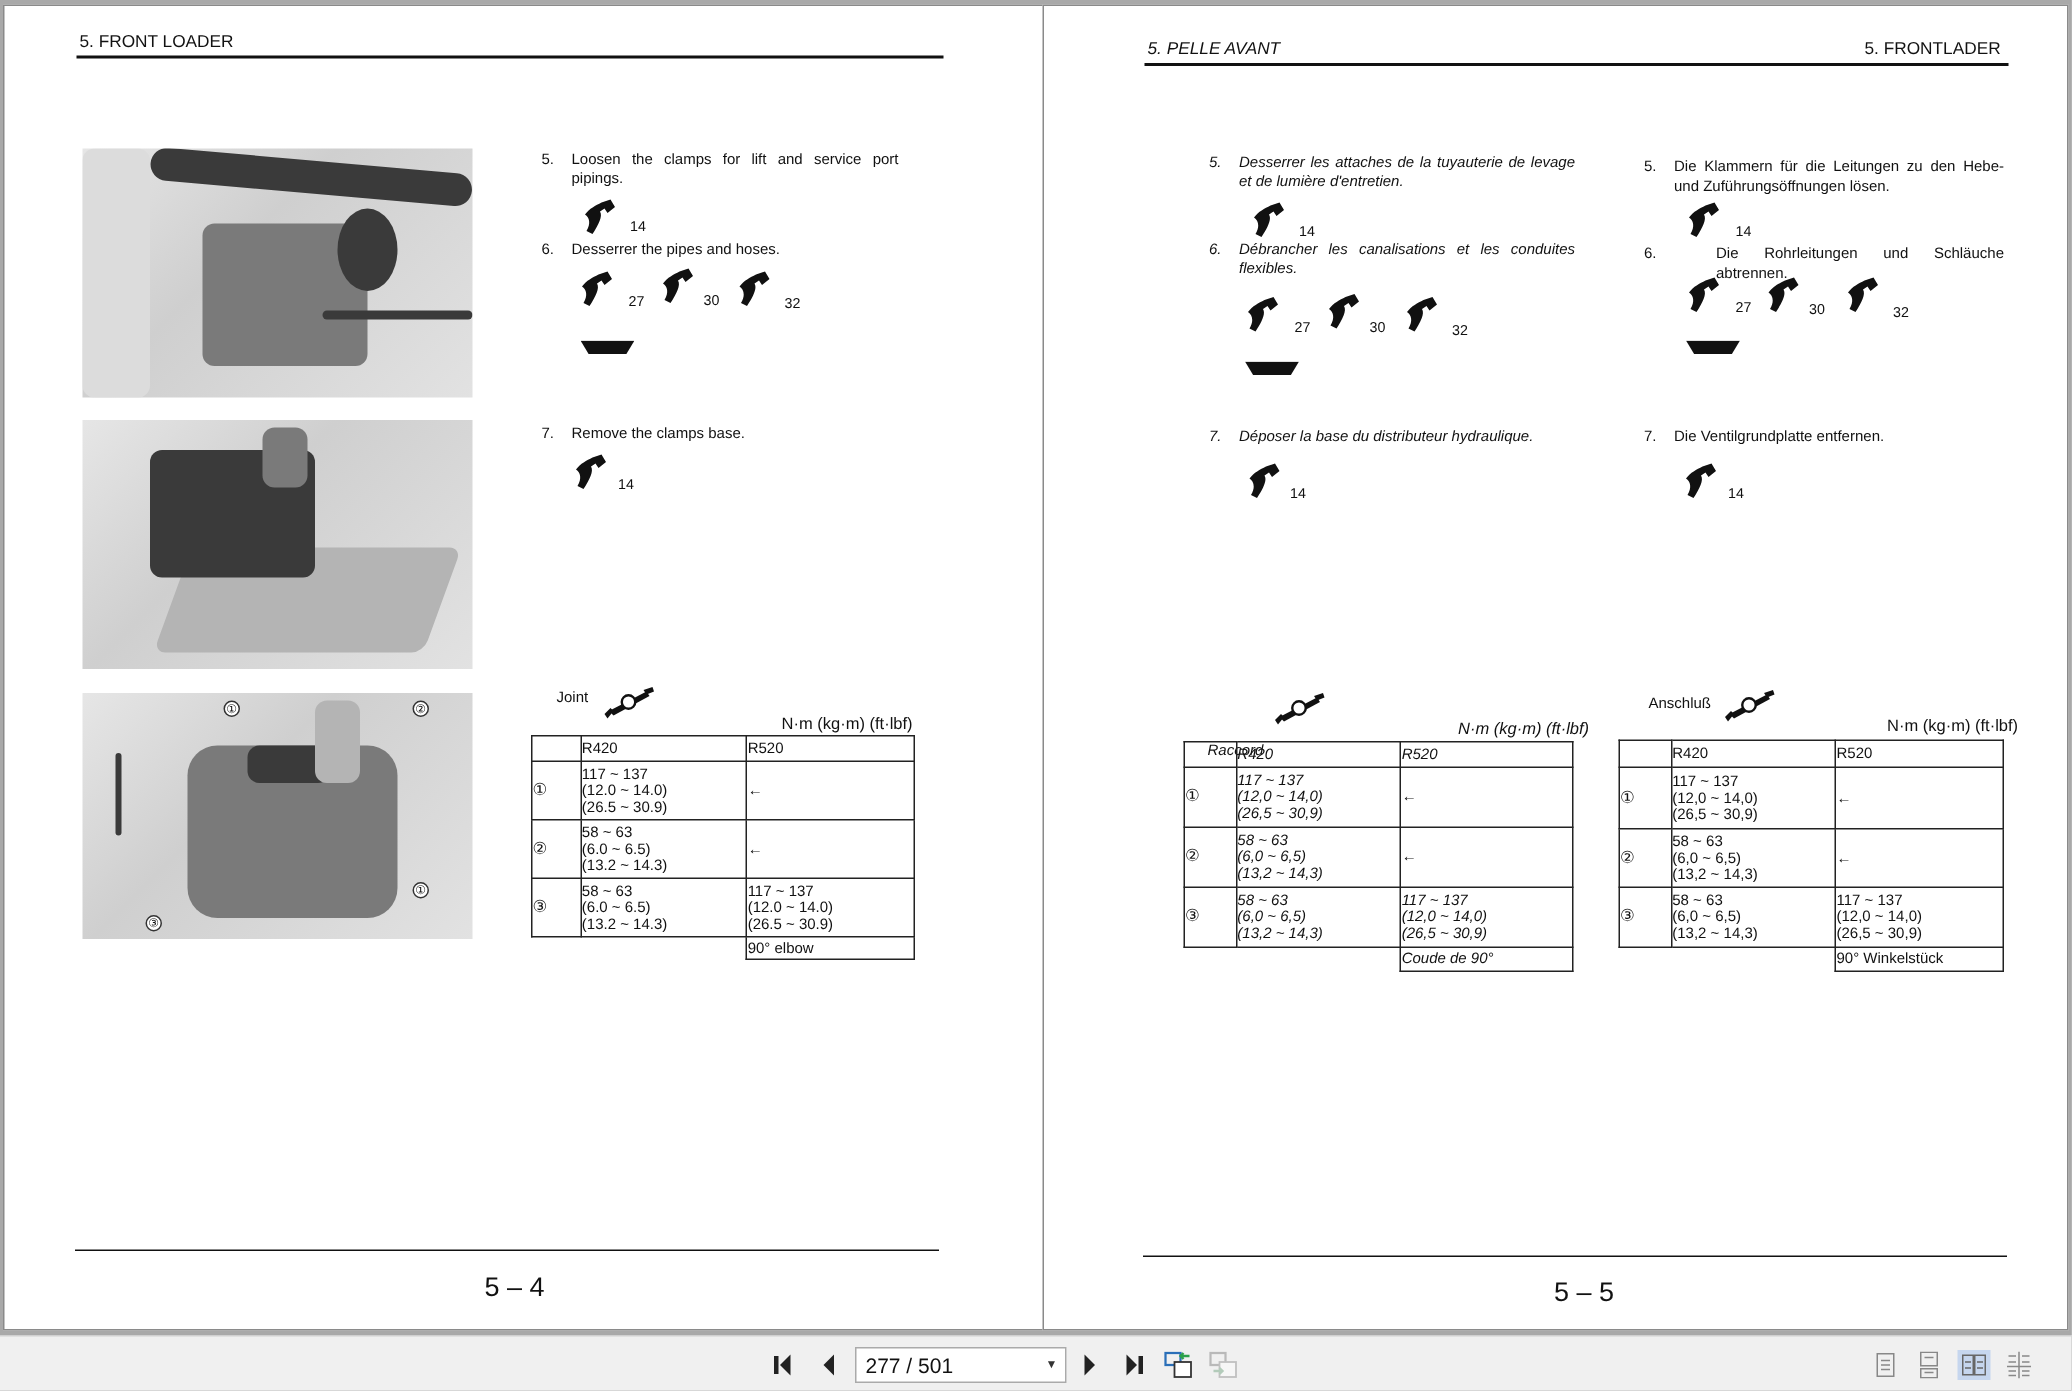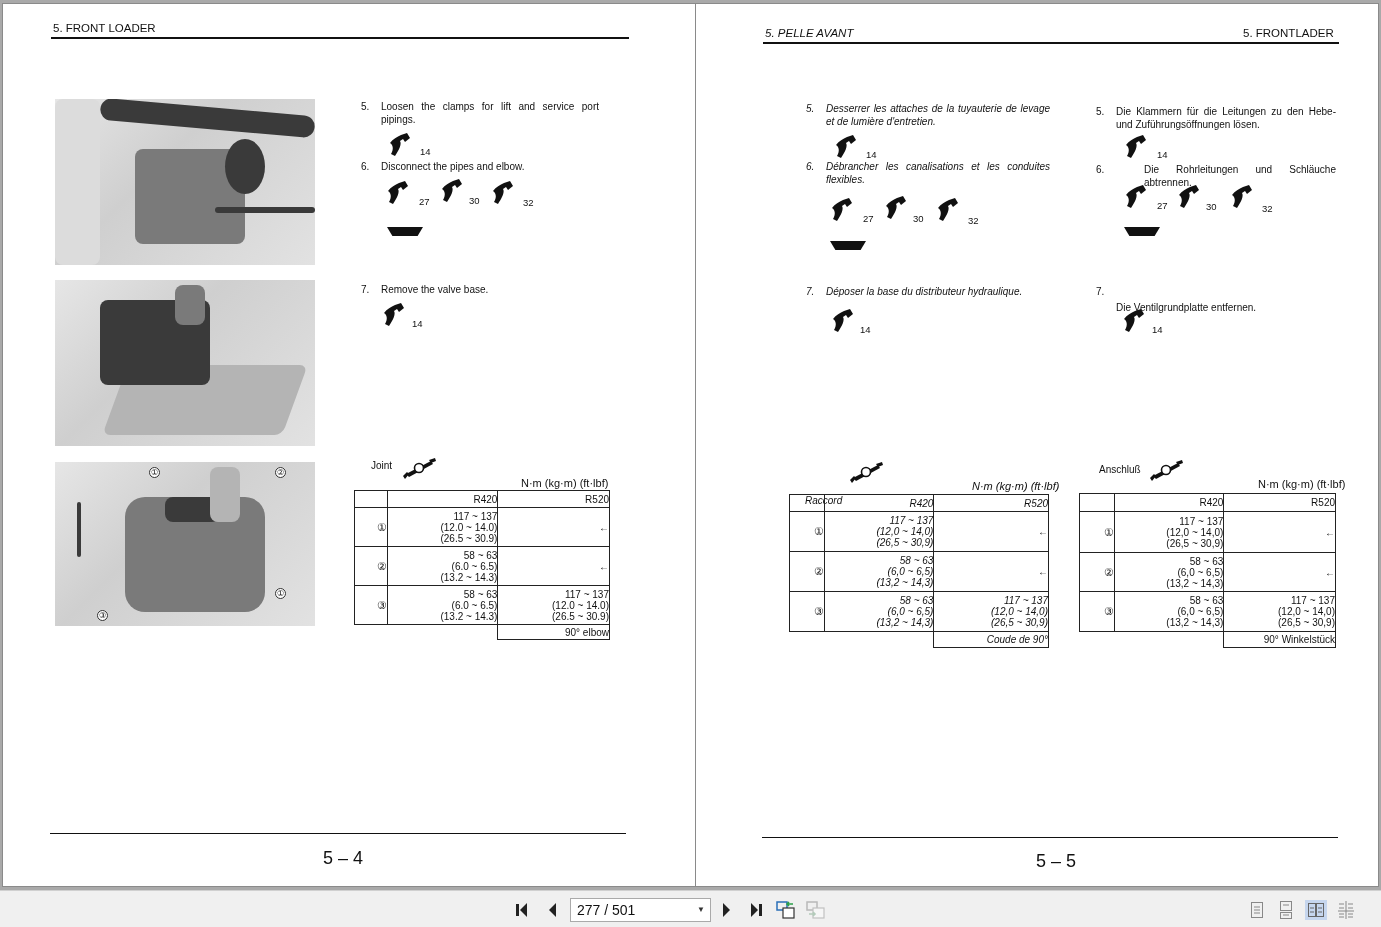--- a/index.html
+++ b/index.html
@@ -19,21 +19,21 @@
   .step { position: absolute; font-size: 10px; line-height: 13px; }
   .step .num { position: absolute; left: 0; top: 0; }
   .step .txt { position: absolute; left: 20px; top: 0; text-align: justify; }
   .it { font-style: italic; }
   .wrench { position: absolute; width: 26px; height: 26px; }
   .wsize { position: absolute; font-size: 9.5px; }
   .pan { position: absolute; width: 36px; height: 9px; background: #111; clip-path: polygon(0 0,100% 0,85% 100%,15% 100%); }
   .tlabel { position: absolute; font-size: 10px; }
   .unit { position: absolute; font-size: 11px; }
   table.tq { position: absolute; border-collapse: collapse; font-size: 10px; }
-  table.tq td { border: 1px solid #222; text-align: right; vertical-align: middle; line-height: 11px; }
+  table.tq td { border: 1px solid #222; text-align: left; vertical-align: middle; line-height: 11px; }
   table.tq td.blank { border: none; }
   .circ { font-size: 11px; }
   .pgnum { position: absolute; font-size: 18px; }
   .toolbar { position: absolute; left: 0; top: 890px; width: 1381px; height: 37px; background: #f0f0f0; border-top: 1px solid #d0d0d0; }
   .tb-btn { position: absolute; top: 9px; width: 20px; height: 20px; display: flex; align-items: center; justify-content: center; cursor: pointer; }
   .pgbox { position: absolute; left: 570px; top: 7px; width: 141px; height: 24px; background: #fff; border: 1px solid #aaa; font-size: 14px; line-height: 22px; padding-left: 6px; }
   .pgbox .dd { position: absolute; right: 5px; top: 0; font-size: 8px; color: #333; }
   .view-btn.active { background: #c6d6ee; }
 </style>
 </head>
@@ -88,39 +88,39 @@
       <span class="num">5.</span>
       <span class="txt" style="width:218px;">Loosen the clamps for lift and service port pipings.</span>
     </div>
     <svg class="wrench" style="left:384px;top:128px;">
         <use href="#wrench"></use>
       </svg>
     <span class="wsize" style="left:417px;top:142px;">14</span>
 
     <div class="step" style="left:358px;top:156px;width:238px;">
       <span class="num">6.</span>
-      <span class="txt" style="width:218px;">Disconnect the pipes and elbow.</span>
+      <span class="txt" style="width:218px;">Desserrer the pipes and hoses.</span>
     </div>
     <svg class="wrench" style="left:382px;top:176px;">
         <use href="#wrench"></use>
       </svg>
     <span class="wsize" style="left:416px;top:192px;">27</span>
     <svg class="wrench" style="left:436px;top:174px;">
         <use href="#wrench"></use>
       </svg>
     <span class="wsize" style="left:466px;top:191px;">30</span>
     <svg class="wrench" style="left:487px;top:176px;">
         <use href="#wrench"></use>
       </svg>
     <span class="wsize" style="left:520px;top:193px;">32</span>
     <div class="pan" style="left:384px;top:223px;"></div>
 
     <div class="step" style="left:358px;top:279px;width:238px;">
       <span class="num">7.</span>
-      <span class="txt" style="width:218px;">Remove the valve base.</span>
+      <span class="txt" style="width:218px;">Remove the clamps base.</span>
     </div>
     <svg class="wrench" style="left:378px;top:298px;">
         <use href="#wrench"></use>
       </svg>
     <span class="wsize" style="left:409px;top:314px;">14</span>
 
     <div class="tlabel" style="left:368px;top:456px;">Joint</div>
     <svg style="position:absolute;left:398px;top:454px;width:36px;height:22px;">
         <use href="#torquewrench"></use>
       </svg>
@@ -238,21 +238,21 @@
       </svg>
     <span class="wsize" style="left:510px;top:197px;">30</span>
     <svg class="wrench" style="left:533px;top:180px;">
         <use href="#wrench"></use>
       </svg>
     <span class="wsize" style="left:566px;top:199px;">32</span>
     <div class="pan" style="left:428px;top:223px;"></div>
 
     <div class="step" style="left:400px;top:281px;width:240px;">
       <span class="num">7.</span>
-      <span class="txt" style="width:220px;margin-top:16px;">Die Ventilgrundplatte entfernen.</span>
+      <span class="txt" style="width:220px;">Die Ventilgrundplatte entfernen.</span>
     </div>
     <svg class="wrench" style="left:425px;top:304px;">
         <use href="#wrench"></use>
       </svg>
     <span class="wsize" style="left:456px;top:320px;">14</span>
 
     <div class="tlabel it" style="left:109px;top:460px;margin-top:31px;">Raccord</div>
     <svg style="position:absolute;left:152px;top:458px;width:36px;height:22px;">
         <use href="#torquewrench"></use>
       </svg>

